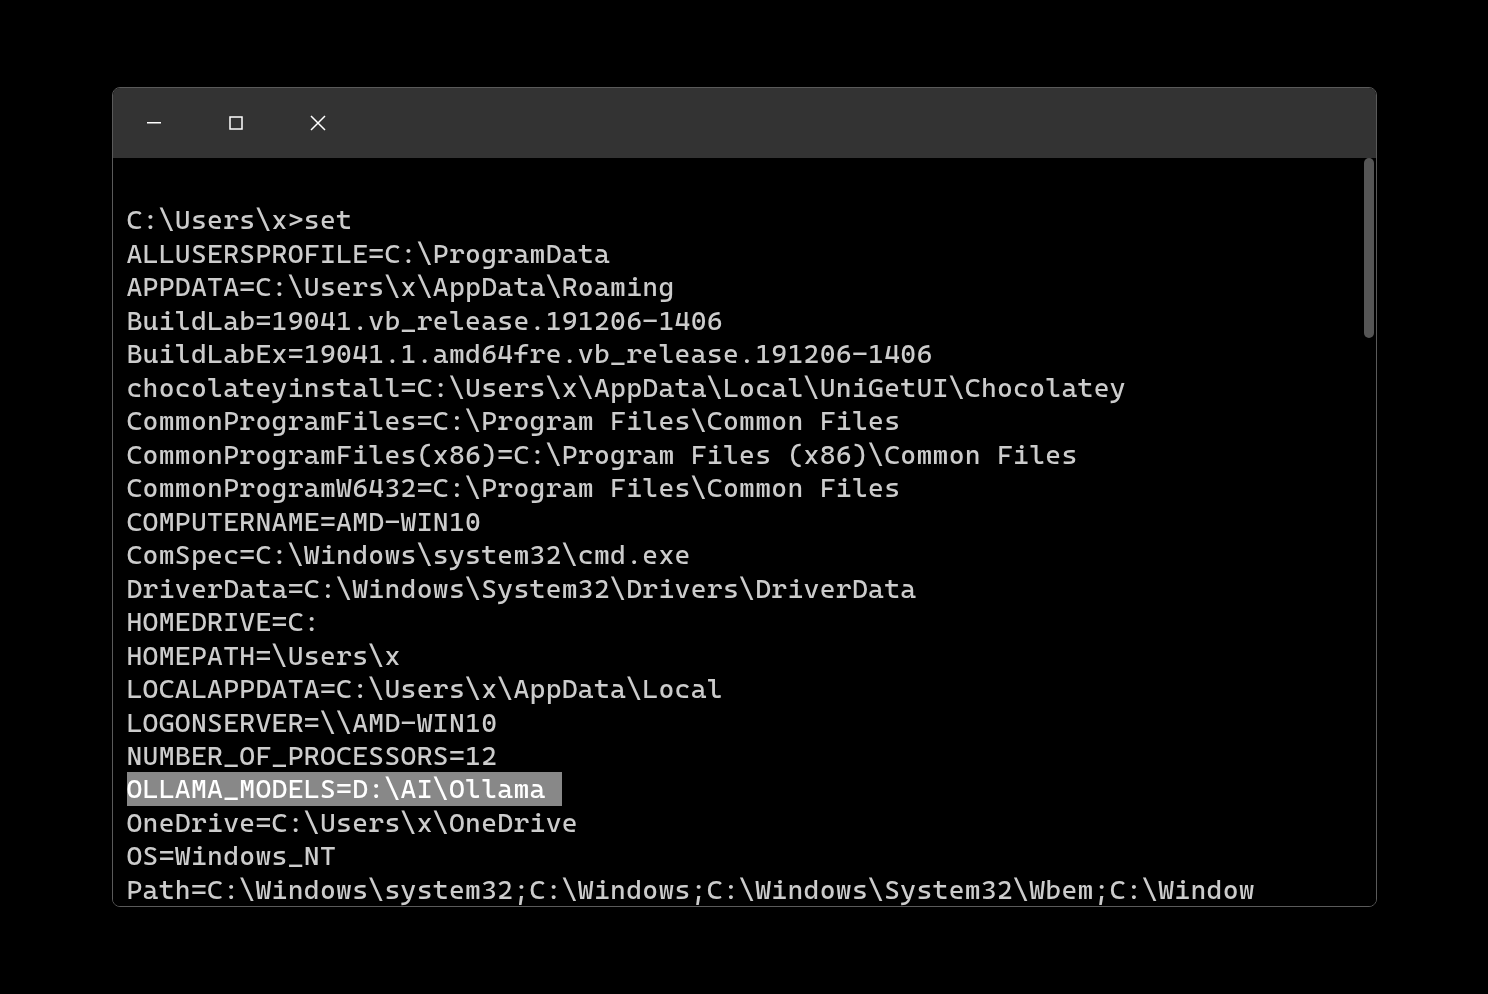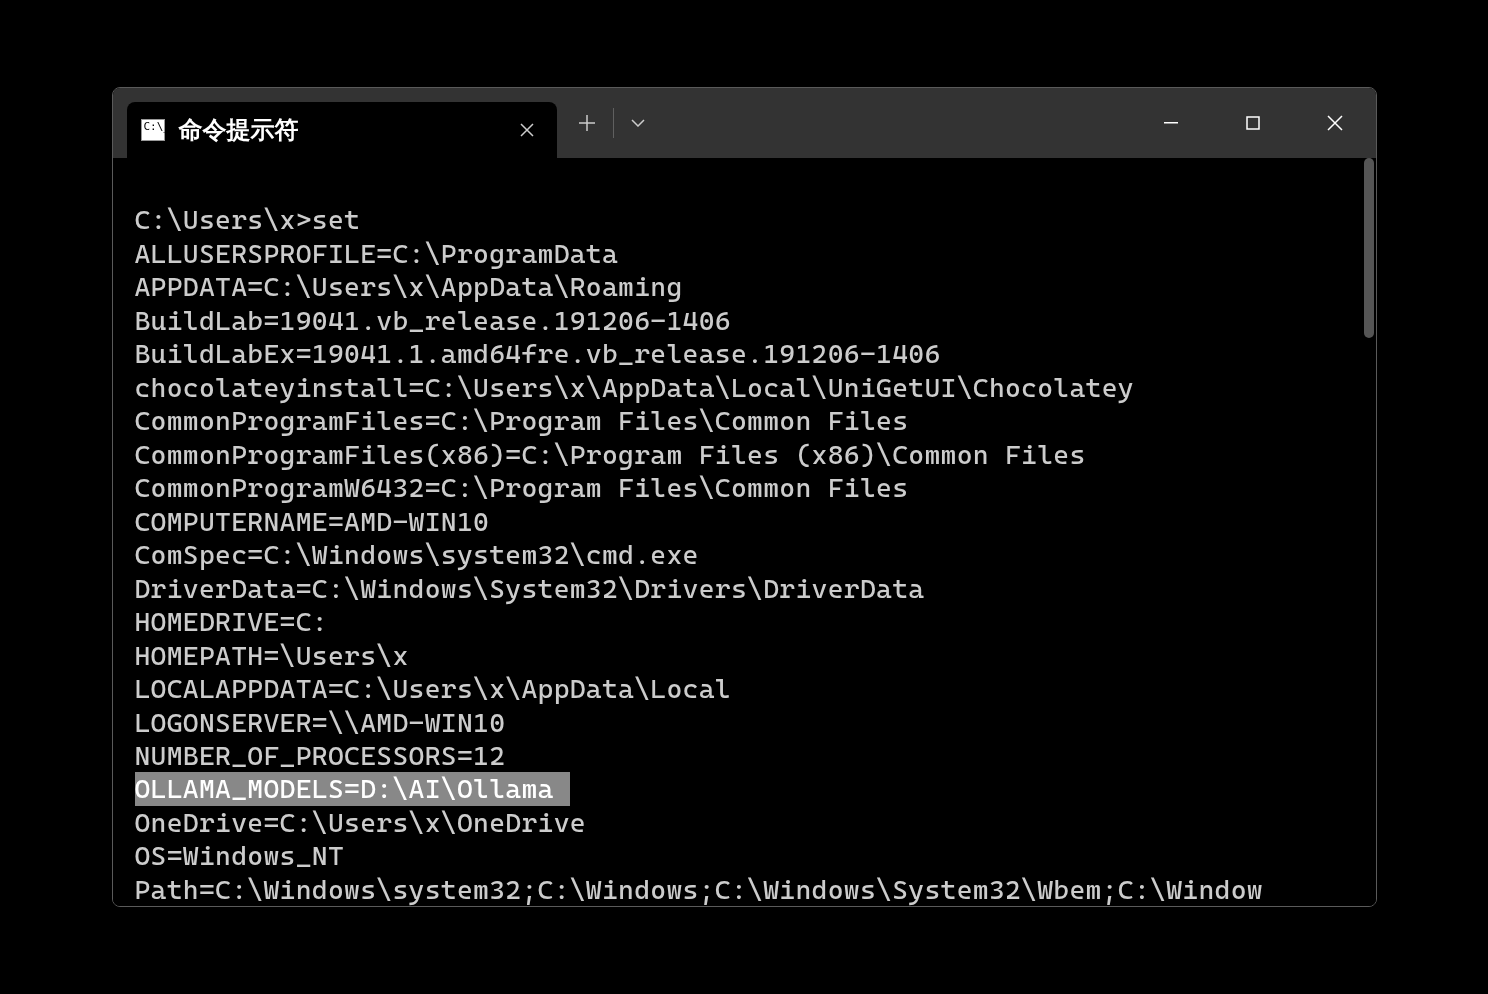--- a/index.html
+++ b/index.html
@@ -137,21 +137,20 @@
     font-size: 27px;
     line-height: 1.24;
     font-family: 'Cascadia Mono', 'Consolas', monospace;
     overflow: hidden;
     white-space: pre;
     letter-spacing: 0.3px;
     position: relative;
   }
   .terminal-line {
     white-space: pre;
-    margin-left: 8px;
   }
   .highlighted {
     background: #888888;
     color: #ffffff;
     display: inline-block;
     padding-right: 16px;
   }
   .scrollbar {
     position: absolute;
     right: 2px;
@@ -160,44 +159,20 @@
     height: 180px;
     background: #555555;
     border-radius: 5px;
   }
 </style>
 </head>
 <body>
 
 <div class="window">
   <div class="title-bar">
-    <div class="tab-area">
-      <div class="tab">
-        <div class="tab-icon">C:\_</div>
-        <div class="tab-title">命令提示符</div>
-        <div class="tab-close">
-          <svg width="14" height="14" viewBox="0 0 14 14">
-              <path d="M1 1 L13 13 M13 1 L1 13" stroke="#cccccc" stroke-width="1.5" fill="none"></path>
-            </svg>
-        </div>
-      </div>
-      <div class="tab-controls">
-        <div class="new-tab-btn">
-          <svg width="18" height="18" viewBox="0 0 18 18">
-              <path d="M9 1 V17 M1 9 H17" stroke="#cccccc" stroke-width="1.5" fill="none"></path>
-            </svg>
-        </div>
-        <div class="tab-divider"></div>
-        <div class="dropdown-btn">
-          <svg width="14" height="8" viewBox="0 0 14 8">
-              <path d="M1 1 L7 7 L13 1" stroke="#cccccc" stroke-width="1.5" fill="none"></path>
-            </svg>
-        </div>
-      </div>
-    </div>
     <div class="window-controls">
       <div class="win-btn">
         <svg width="14" height="2" viewBox="0 0 14 2">
             <rect width="14" height="1.5" fill="#ffffff"></rect>
           </svg>
       </div>
       <div class="win-btn">
         <svg width="14" height="14" viewBox="0 0 14 14">
             <rect x="1" y="1" width="12" height="12" stroke="#ffffff" stroke-width="1.5" fill="none"></rect>
           </svg>

